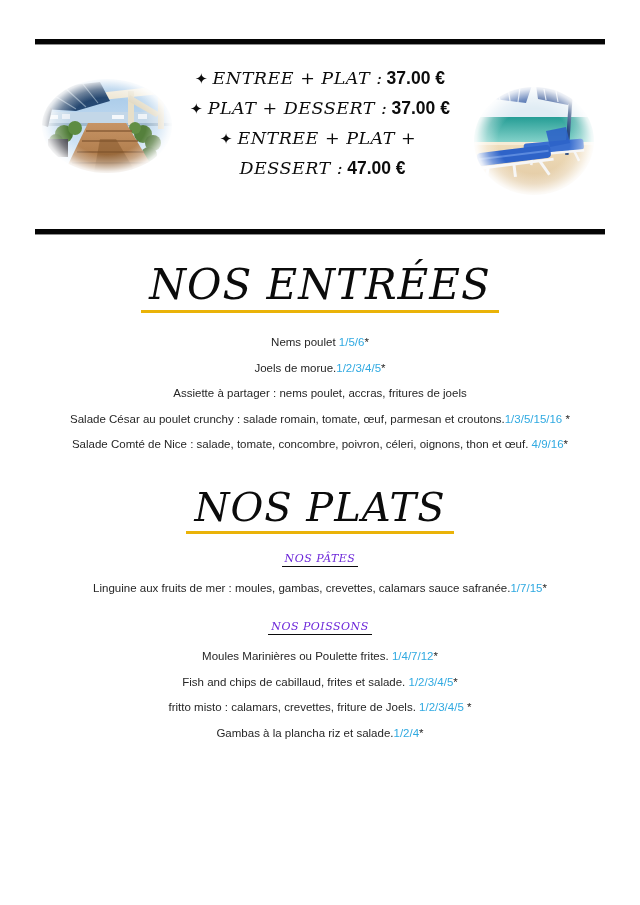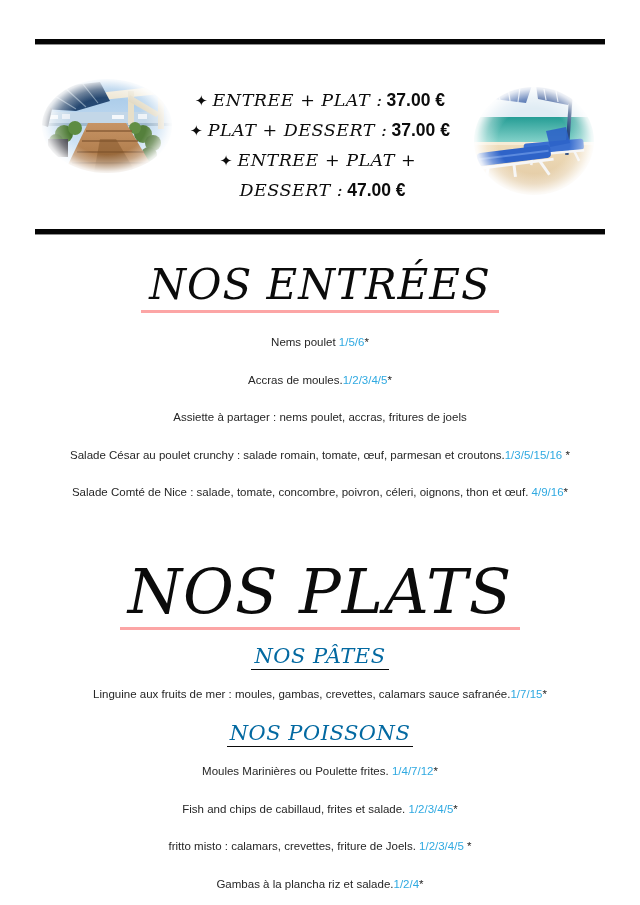--- a/index.html
+++ b/index.html
@@ -20,50 +20,50 @@
   .photo svg{display:block;width:100%;height:100%;}
   .photo::after{
     content:"";position:absolute;inset:-2px;pointer-events:none;
     background:radial-gradient(closest-side,rgba(255,255,255,0) 58%,
       rgba(255,255,255,.35) 76%,rgba(255,255,255,.88) 93%,#fff 100%);
   }
   .photo-left{left:42px;top:34px;width:130px;height:94px;}
   .photo-right{left:474px;top:42px;width:120px;height:108px;}
 
   .formulas{
-    width:330px;margin:0 auto;padding-top:41px;text-align:center;
+    width:330px;margin:0 auto;padding-top:19px;text-align:center;
     font-family:"DejaVu Serif","Liberation Serif",serif;font-style:italic;
     font-size:17.5px;line-height:29px;color:#0c0c0c;letter-spacing:.5px;
   }
   .f-star{font-style:normal;font-size:15px;margin-right:5px;letter-spacing:0;}
   .f-price{font-style:normal;font-family:"Liberation Sans",sans-serif;
     font-weight:bold;margin-left:4px;letter-spacing:0;}
 
   
   .sec-title{text-align:center;margin:28px 0 0;}
   .sec-title > span{
     display:inline-block;font-family:"DejaVu Serif","Liberation Serif",serif;
     font-style:italic;font-weight:500;color:#0b0b0b;letter-spacing:1px;
-    border-bottom:3px solid #fca5a5;padding:0 8px 3px;line-height:1.05;
+    border-bottom:3px solid #eab308;padding:0 8px 3px;line-height:1.05;
   }
   .t-entrees > span{font-size:42px;}
-  .t-plats   > span{font-size:62px;margin-top:25px;}
+  .t-plats   > span{font-size:40px;}
   .sub-title{text-align:center;margin:14px 0 0;}
   .sub-title > span{
     display:inline-block;font-family:"DejaVu Serif","Liberation Serif",serif;
-    font-style:italic;font-size:21px;color:#0369a1;letter-spacing:.5px;
+    font-style:italic;font-size:11px;color:#6d28d9;letter-spacing:.5px;
     border-bottom:1.5px solid #0b0b0b;padding:0 3px 1px;line-height:1.15;
   }
 
   
   .menu-list{margin-top:17px;}
   .menu-list.tight{margin-top:9px;}
   .menu-item{
     text-align:center;font-size:11.5px;line-height:25.5px;
-    color:#262626;white-space:nowrap;margin-top:12px;
+    color:#262626;white-space:nowrap;
   }
   .code{color:var(--allergen-blue,#2fa9e1);}
   .sup{font-weight:bold;color:#1a1a1a;}
 </style>
 </head>
 <body>
 
 <div class="rule top"></div>
 
 <div class="header">
@@ -184,21 +184,21 @@
 <div class="rule"></div>
 
 <div class="sec-title t-entrees">
   <span>NOS ENTRÉES</span>
 </div>
 
 <div class="menu-list">
 
     <div class="menu-item"><span>Nems poulet </span><span class="code">1/5/6</span><span>*</span><b class="sup"></b></div>
 
-    <div class="menu-item"><span>Accras de moules.</span><span class="code">1/2/3/4/5</span><span>*</span><b class="sup"></b></div>
+    <div class="menu-item"><span>Joels de morue.</span><span class="code">1/2/3/4/5</span><span>*</span><b class="sup"></b></div>
 
 
     <div class="menu-item"><span>Assiette à partager : nems poulet, accras, fritures de joels</span><span class="code"></span><span></span><b class="sup"></b></div>
 
     <div class="menu-item"><span>Salade César au poulet crunchy : salade romain, tomate, œuf, parmesan et croutons.</span><span class="code">1/3/5/15/16</span><span> *</span><b class="sup"></b></div>
 
 
     <div class="menu-item"><span>Salade Comté de Nice : salade, tomate, concombre, poivron, céleri, oignons, thon et œuf. </span><span class="code">4/9/16</span><span>*</span><b class="sup"></b></div>
   </div>
 

